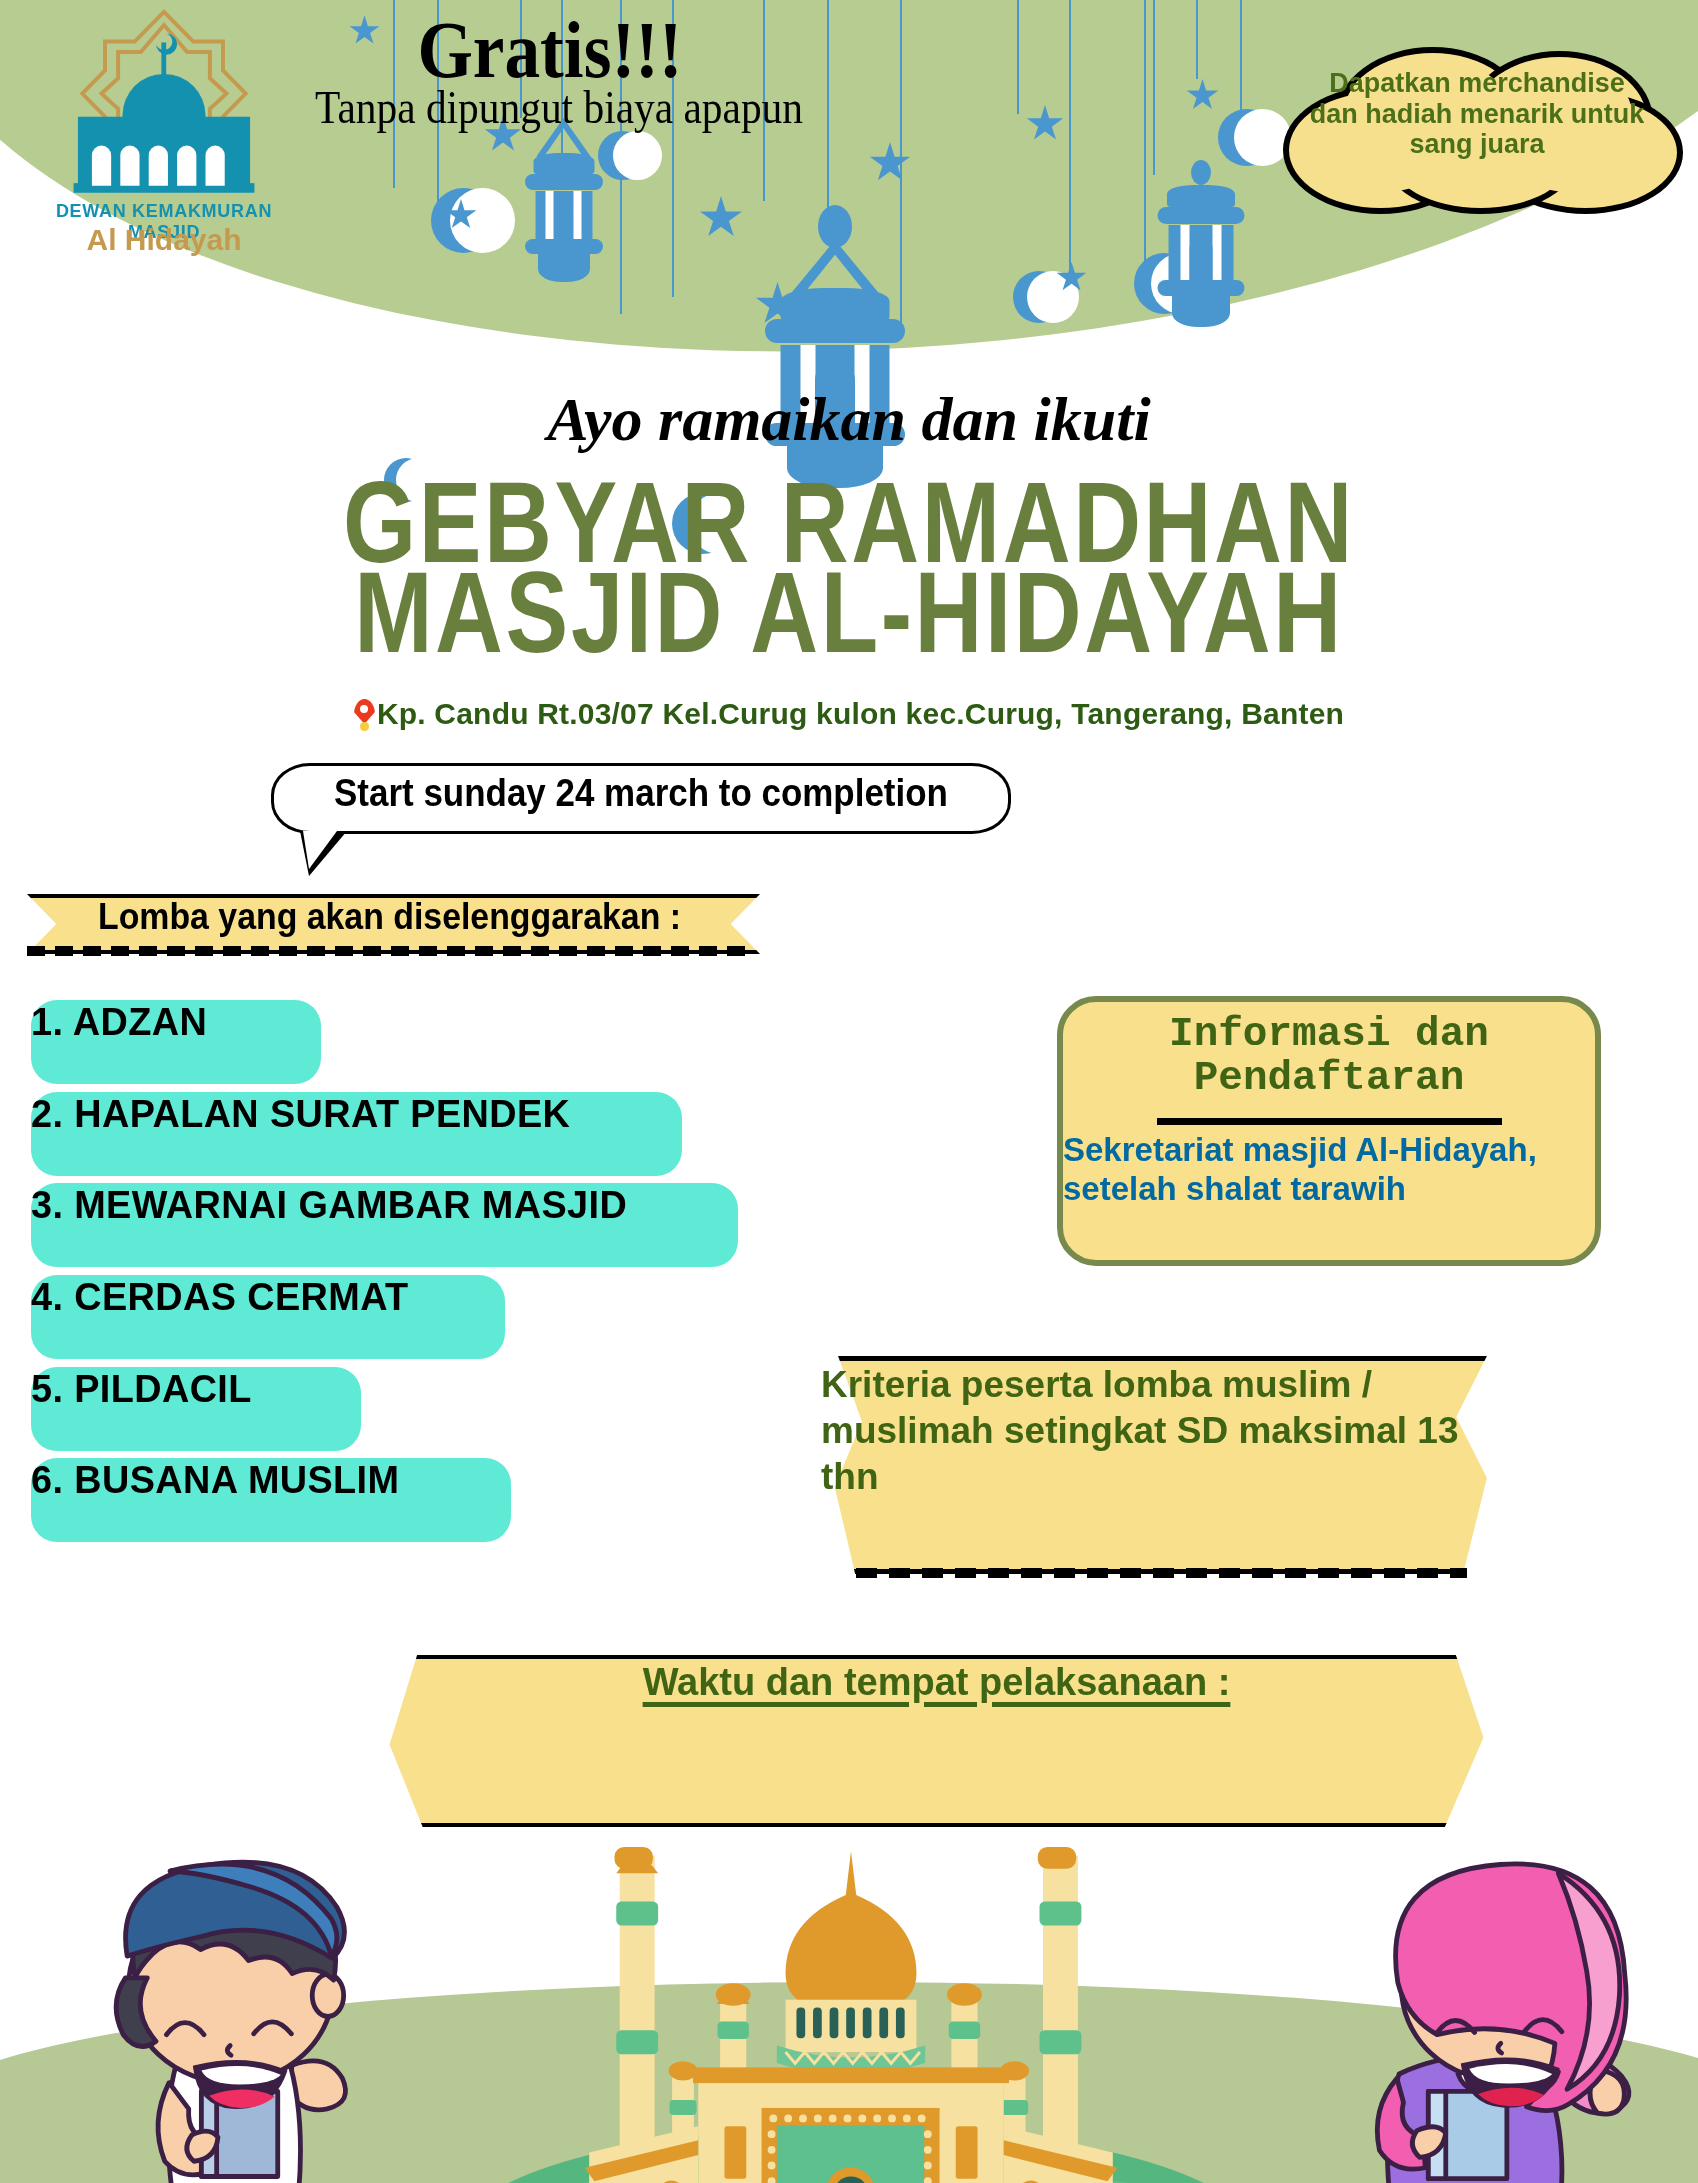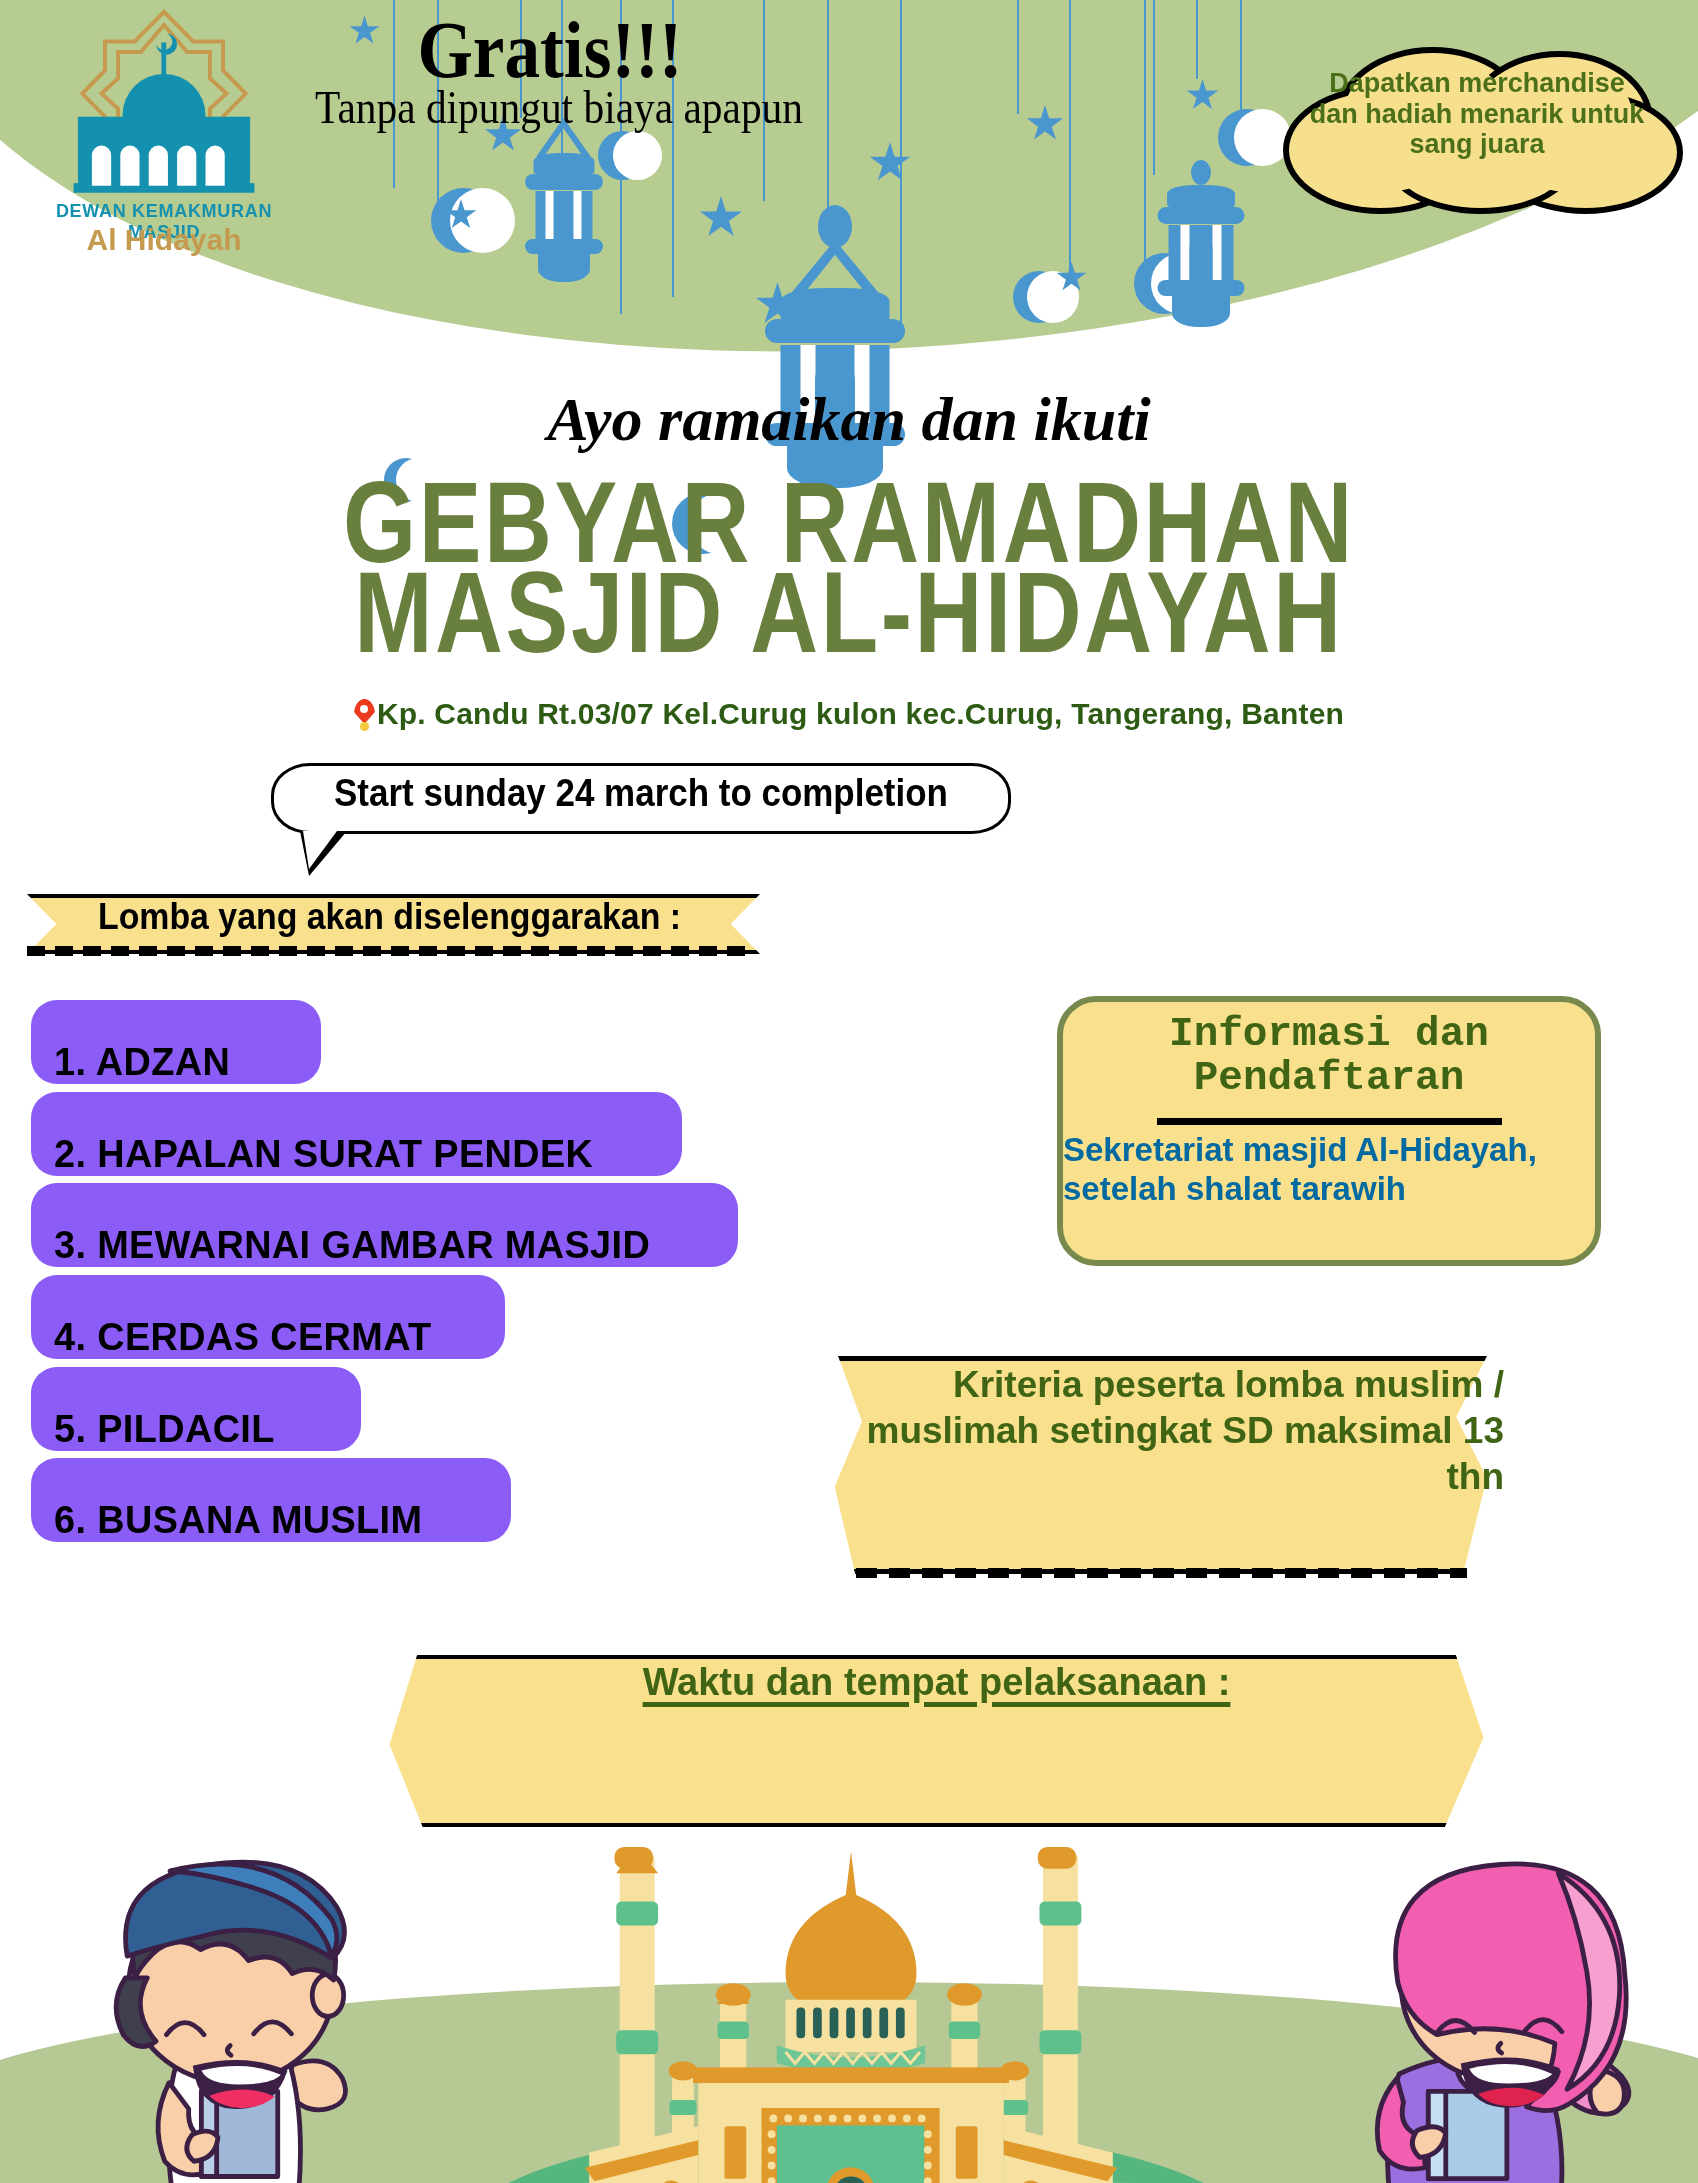--- a/index.html
+++ b/index.html
@@ -299,26 +299,25 @@
     font-weight: bold;
     font-size: 36px;
     color: #000000;
     z-index: 13;
     transform: scaleX(0.94);
   }
 
   
   .pill {
     position: absolute;
-    background: #8b5cf6;
+    background: #5eead4;
     border-radius: 26px;
     z-index: 11;
     display: flex;
-    align-items: flex-end;
-    padding-left: 23px;
+    align-items: flex-start;
     box-sizing: border-box;
   }
   .pill span {
     font-family: "Liberation Sans", sans-serif;
     font-weight: bold;
     font-size: 39px;
     color: #000000;
     letter-spacing: 0.4px;
     transform: scaleX(0.97);
     transform-origin: left center;
@@ -375,21 +374,21 @@
   .krit-dash {
     position: absolute;
     left: 856px; top: 1568px;
     width: 611px; height: 9.6px;
     z-index: 12;
     background: repeating-linear-gradient(to right, #000000 0 21px, transparent 21px 33px);
   }
   .krit-text {
     position: absolute;
     left: 821px; top: 1362px; width: 683px;
-    text-align: right;
+    text-align: left;
     font-family: "Liberation Sans", sans-serif;
     font-weight: bold;
     font-size: 37px;
     line-height: 1.24;
     color: #3f6414;
     z-index: 13;
   }
 
   
   .waktu-box {

